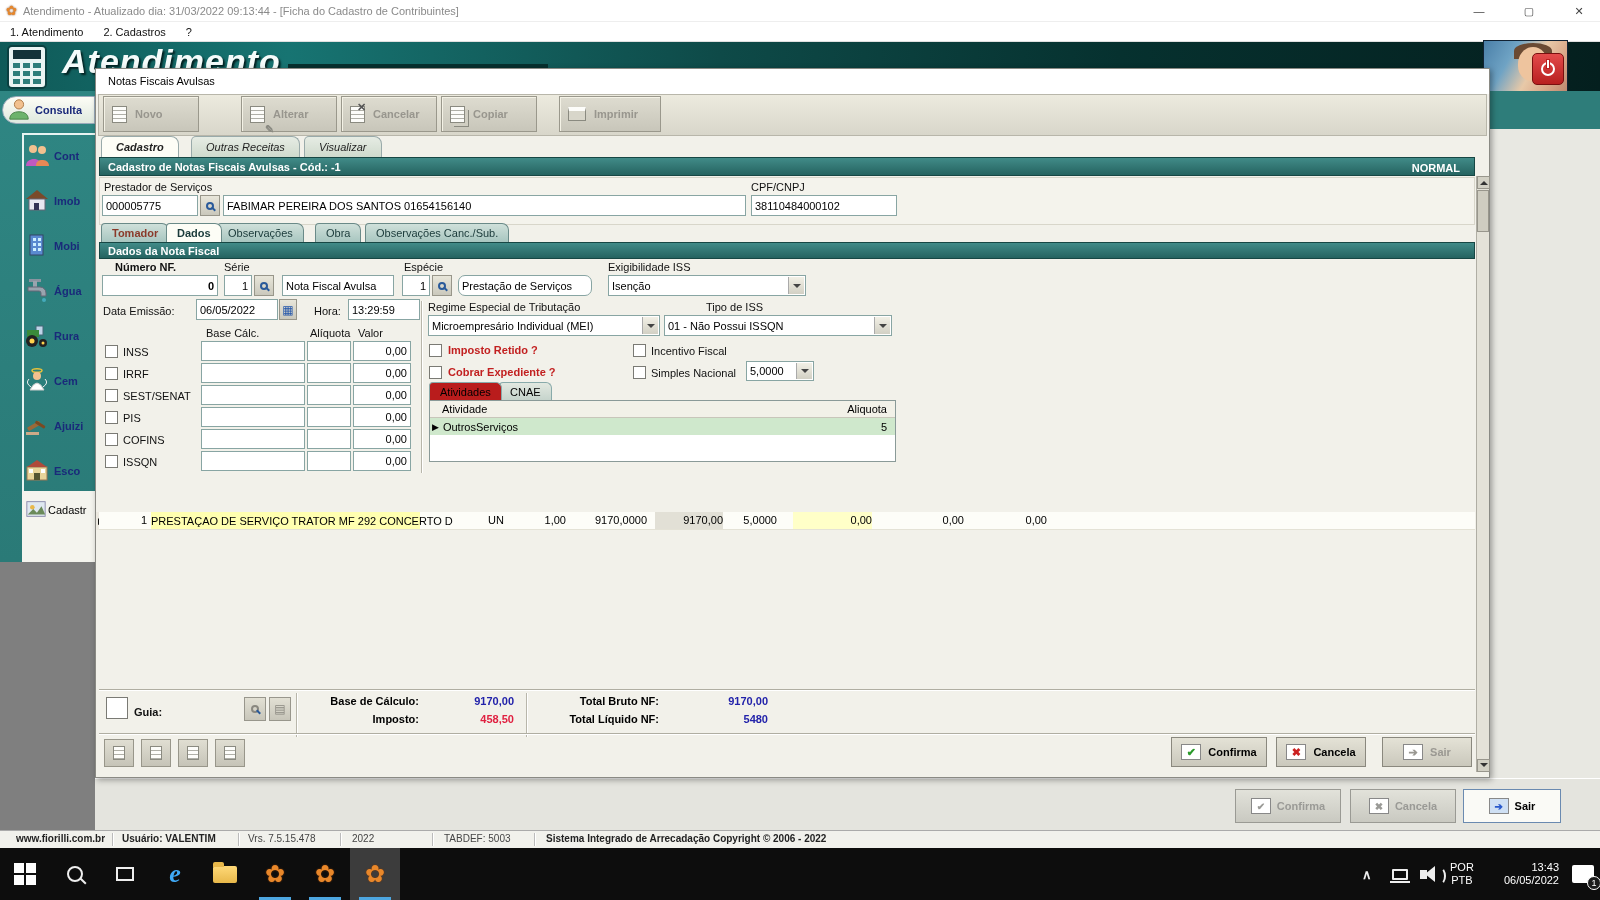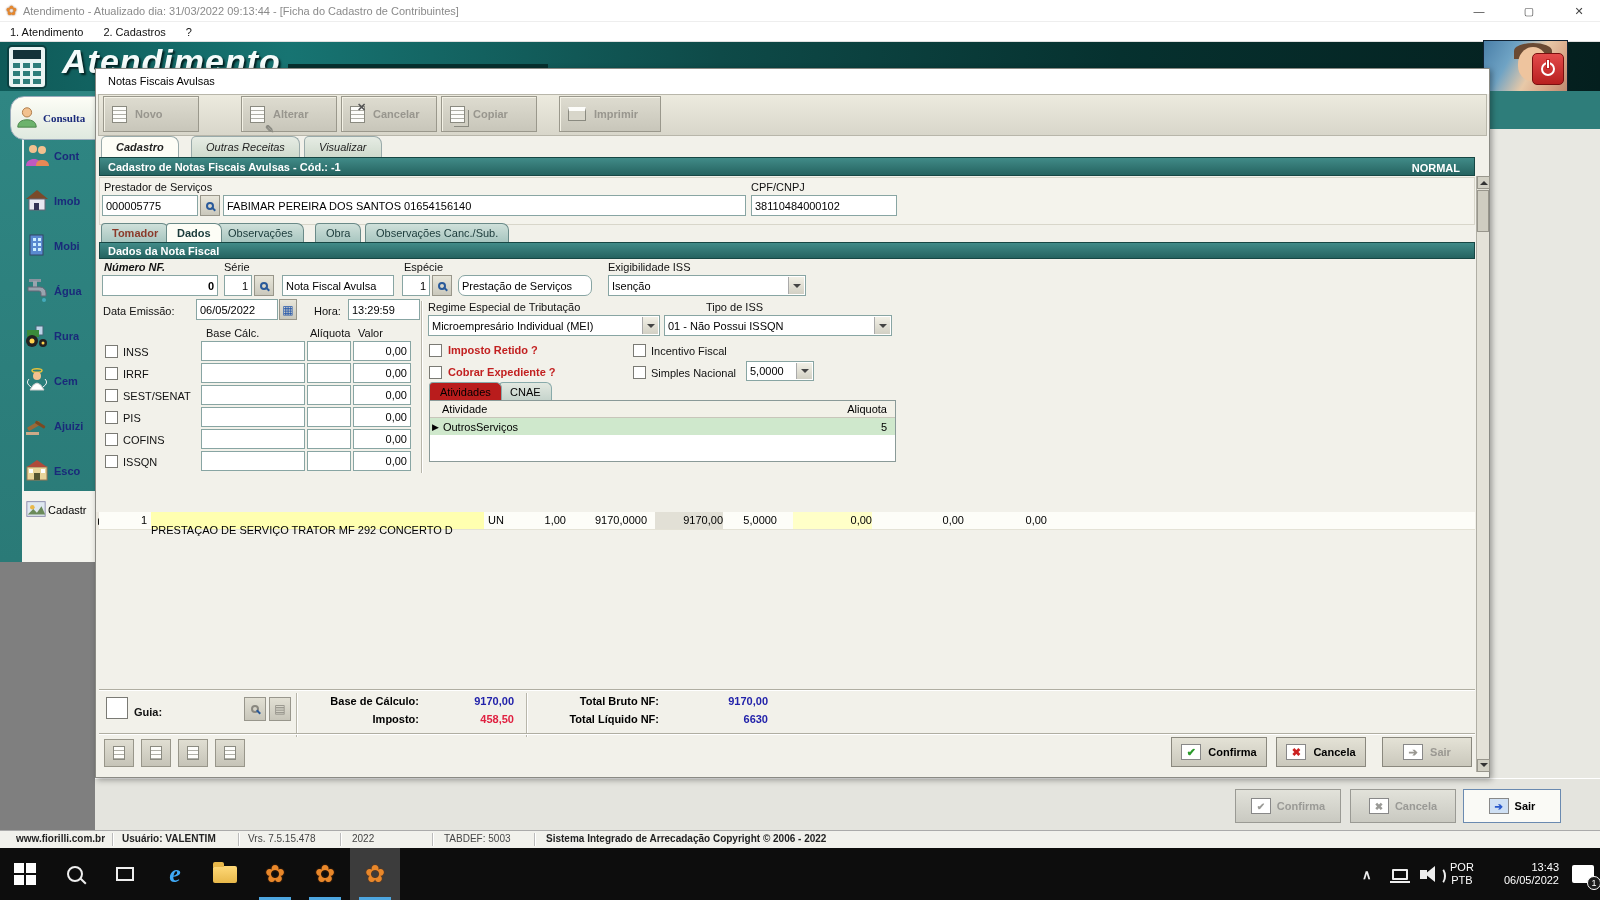--- a/index.html
+++ b/index.html
@@ -25,21 +25,21 @@
   .photo .hair { position:absolute; left:30px; top:2px; width:38px; height:16px; border-radius:50% 50% 0 0; background:#6a4a33; }
   .pwrbtn { position:absolute; right:3px; top:12px; width:32px; height:32px; background:linear-gradient(#e34b4b,#b81f1f); border:1px solid #7a0f0f; border-radius:5px; display:flex; align-items:center; justify-content:center; }
   .pwr { position:relative; width:14px; height:14px; border:2px solid #fff; border-radius:50%; }
   .pwr::after { content:""; position:absolute; left:4px; top:-4px; width:2px; height:8px; background:#fff; box-shadow:0 0 0 1px #b81f1f; }
   .tealblock { position:absolute; left:1490px; top:91px; width:110px; height:38px; background:#2e7d7a; }
 
   
   .sidebar { position:absolute; left:0; top:91px; width:95px; height:471px; background:linear-gradient(180deg,#2f8683,#2a7a77); overflow:hidden; }
   .sb-inset { position:absolute; left:22px; top:42px; width:73px; height:360px; border-left:2px solid #e8f4f2; border-top:2px solid #e8f4f2; }
   .sb-white { position:absolute; left:22px; top:400px; width:73px; height:71px; background:#f4f4ee; }
-  .sb-consulta { position:absolute; left:10px; top:5px; width:93px; height:44px; background:linear-gradient(#fdfdf6,#dfe9df); border:1px solid #9ab; border-radius:14px 0 0 14px; display:flex; align-items:center;font-family:Liberation Serif, serif; }
+  .sb-consulta { position:absolute; left:2px; top:5px; width:93px; height:28px; background:linear-gradient(#fdfdf6,#dfe9df); border:1px solid #9ab; border-radius:14px 0 0 14px; display:flex; align-items:center; }
   .sb-item { position:absolute; left:24px; width:71px; height:34px; display:flex; align-items:center; }
   .sb-item .lab, .sb-consulta .lab { font-weight:bold; color:#1a2a7a; font-size:11px; margin-left:4px; white-space:nowrap; overflow:hidden; }
   .sb-bottom { position:absolute; left:24px; top:405px; width:71px; height:28px; display:flex; align-items:center; background:#f4f4ee; }
   .leftgray { position:absolute; left:0; top:562px; width:95px; height:268px; background:#7f7f7f; }
   .rightgray { position:absolute; left:1490px; top:129px; width:110px; height:701px; background:#e8e8e2; }
 
   
   .outerstrip { position:absolute; left:95px; top:778px; width:1505px; height:52px; background:#e4e4de; border-top:1px solid #fff; }
   .obtn { position:absolute; top:10px; height:34px; width:106px; background:linear-gradient(#e2e2da,#c9c9c1); border:1px solid #9a9a94; display:flex; align-items:center; justify-content:center; gap:6px; color:#9a9a96; font-weight:bold; }
   .obtn.active { background:#fafaf6; border:1px solid #6a8ab0; color:#000; }
@@ -387,21 +387,21 @@
         <span>Obra</span>
       </div>
     <div class="dtab" style="left:269px;">
         <span>Observações Canc./Sub.</span>
       </div>
 
     <div class="dadosbar">
         <span>Dados da Nota Fiscal</span>
       </div>
 
-    <span class="flabel" style="left:8px; top:192px; font-weight:bold;font-style:italic;">Número NF.</span>
+    <span class="flabel" style="left:19px; top:192px; font-weight:bold;">Número NF.</span>
     <span class="flabel" style="left:128px; top:192px;">Série</span>
     <span class="flabel" style="left:308px; top:192px;">Espécie</span>
     <span class="flabel" style="left:512px; top:192px;">Exigibilidade ISS</span>
 
     <input class="finput num bold" style="left: 6px; top: 206px; width: 116px;" readonly="" value="0">
     <input class="finput num" style="left: 128px; top: 206px; width: 28px;" readonly="" value="1">
     <div class="sbtn" style="left:158px; top:206px;">
         <span class="mag"></span>
       </div>
     <input class="finput" style="left: 186px; top: 206px; width: 112px;" readonly="" value="Nota Fiscal Avulsa">
@@ -506,21 +506,21 @@
       </div>
     </div>
 
 
 
     <div class="gutter">
         <span>▶</span>
       </div>
     <div class="itrow">
       <span class="cellnum" style="left:20px; width:28px;">1</span>
-      <span style="left:52px; width:333px; background:#ffffb0; top:0px; height:17px; padding-top:12px;">PRESTAÇAO DE SERVIÇO TRATOR MF 292 CONCERTO D</span>
+      <span style="left:52px; width:269px; background:#ffffb0; top:0px; height:17px; padding-top:3px;">PRESTAÇAO DE SERVIÇO TRATOR MF 292 CONCERTO D</span>
       <span style="left:389px;">UN</span>
       <span class="cellnum" style="left:412px; width:55px;">1,00</span>
       <span class="cellnum" style="left:478px; width:70px;">9170,0000</span>
       <span class="cellnum" style="left:556px; width:68px; background:#e2e0d6; top:0px; height:17px; padding-top:2px;">9170,00</span>
       <span class="cellnum" style="left:620px; width:58px;">5,0000</span>
       <span class="cellnum" style="left:694px; width:79px; background:#ffffc8; top:0px; height:17px; padding-top:2px;">0,00</span>
       <span class="cellnum" style="left:790px; width:75px;">0,00</span>
       <span class="cellnum" style="left:880px; width:68px;">0,00</span>
     </div>
 
@@ -535,21 +535,21 @@
       </div>
     <div class="vline" style="left:200px; top:624px; height:44px;"></div>
     <span class="fval" style="left:210px; top:626px; width:113px; color:#000;">Base de Cálculo:</span>
     <span class="fval" style="left:330px; top:626px; width:88px; color:#2222aa;">9170,00</span>
     <span class="fval" style="left:210px; top:644px; width:113px; color:#000;">Imposto:</span>
     <span class="fval" style="left:330px; top:644px; width:88px; color:#e02040;">458,50</span>
     <div class="vline" style="left:430px; top:624px; height:44px;"></div>
     <span class="fval" style="left:448px; top:626px; width:115px; color:#000;">Total Bruto NF:</span>
     <span class="fval" style="left:572px; top:626px; width:100px; color:#2222aa;">9170,00</span>
     <span class="fval" style="left:448px; top:644px; width:115px; color:#000;">Total Líquido NF:</span>
-    <span class="fval" style="left:572px; top:644px; width:100px; color:#2222aa;">6630</span>
+    <span class="fval" style="left:572px; top:644px; width:100px; color:#2222aa;">5480</span>
 
     <div class="ftsep" style="top:664px;"></div>
     <div class="navbtn" style="left:8px;">
         <span class="page"></span>
       </div>
     <div class="navbtn" style="left:45px;">
         <span class="page"></span>
       </div>
     <div class="navbtn" style="left:82px;">
         <span class="page"></span>

